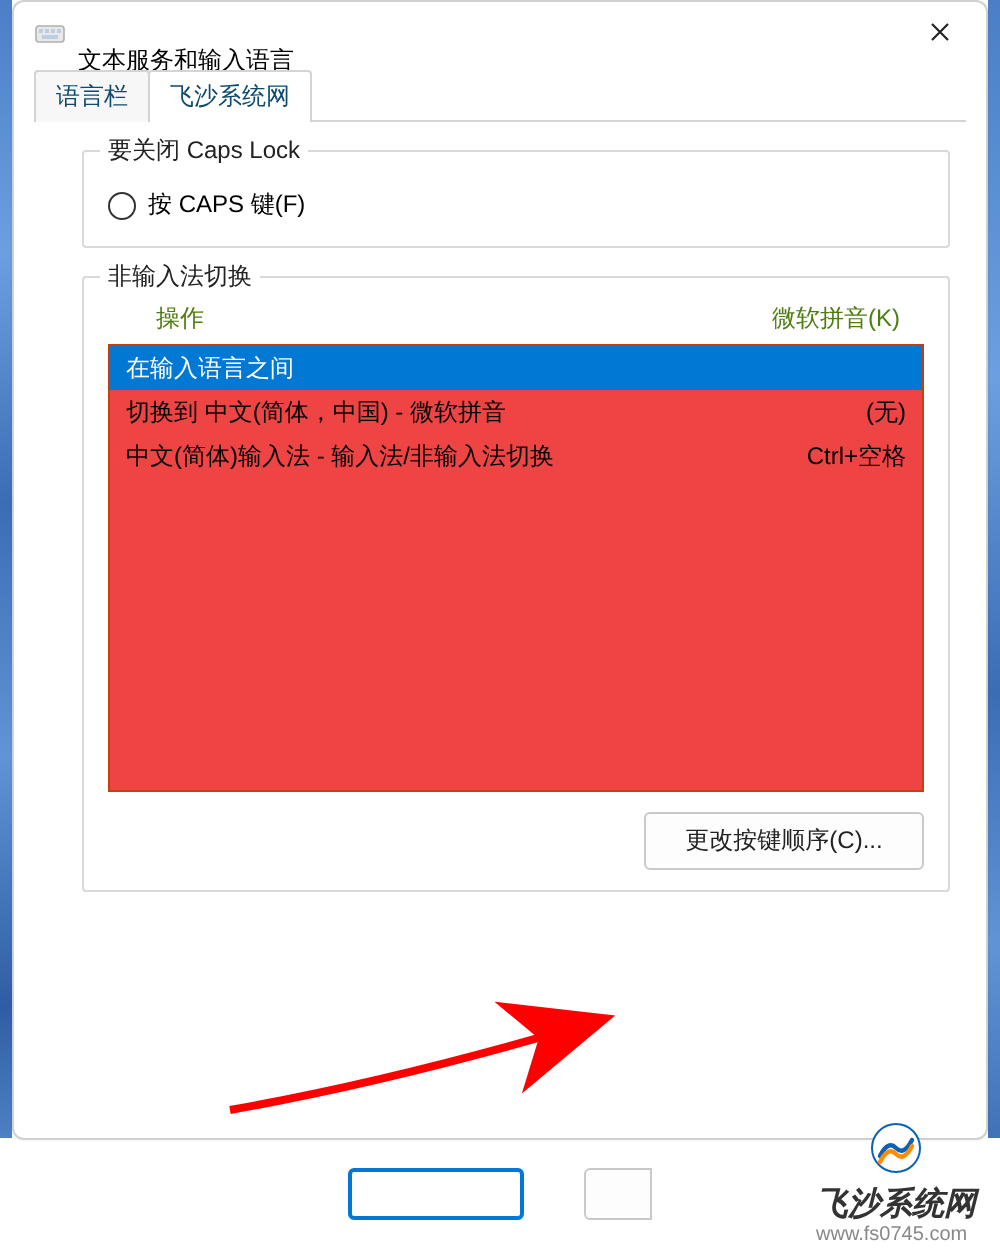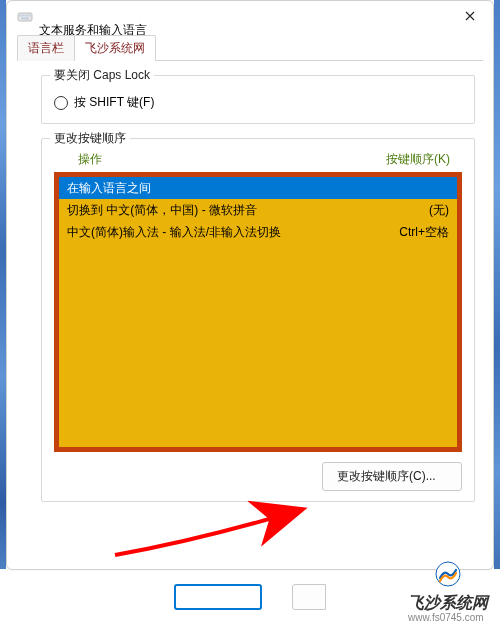--- a/index.html
+++ b/index.html
@@ -78,21 +78,21 @@
     left: 10px; right: 10px; bottom: 0;
     border-bottom: 1px solid #d4d4d4;
   }
   .tab {
     padding: 4px 10px;
     border: 1px solid #d4d4d4;
     border-bottom: none;
     background: #f7f7f7;
     margin-right: -1px;
     font-size: 12px;
-    color: #7f1d1d;
+    color: #0c4a6e;
     position: relative;
     z-index: 1;
     border-top-left-radius: 2px;
     border-top-right-radius: 2px;
   }
   .tab.active {
     background: #ffffff;
     z-index: 3;
   }
   .tab.active::after {
@@ -148,23 +148,23 @@
   .groupbox.hotkeys { padding-bottom: 10px; }
   .list-header {
     display: flex;
     padding: 0 6px 4px 6px;
     font-size: 12px;
     color: #4d7c0f;
   }
   .list-header .col-action { flex: 1; padding-left: 18px; }
   .list-header .col-keys { width: 110px; text-align: right; padding-right: 6px; }
   .listbox {
-    border: 5px solid #c2410c;
-    background: #eab308;
-    height: 280px;
+    border: 1px solid #c2410c;
+    background: #ef4444;
+    height: 224px;
     overflow: hidden;
   }
   .listrow {
     display: flex;
     padding: 2px 8px;
     font-size: 12px;
     line-height: 18px;
   }
   .listrow .c1 { flex: 1; }
   .listrow .c2 { width: 110px; text-align: right; }
@@ -177,21 +177,21 @@
     justify-content: flex-end;
     padding-top: 10px;
   }
   .btn {
     min-width: 140px;
     padding: 5px 14px;
     border: 1px solid #c9c9c9;
     background: #fdfdfd;
     border-radius: 3px;
     font-size: 12px;
-    text-align: left;
+    text-align: center;
     color: #222;
   }
   
   .arrow-svg {
     position: absolute;
     left: 0; top: 0;
     pointer-events: none;
   }
   
   .bottom-peek {
@@ -277,31 +277,31 @@
 
   <div class="tab-content">
 
     <div class="groupbox">
       <div class="groupbox-title">要关闭 Caps Lock</div>
       <div class="radio-row">
         <div class="radio">
           <span class="circle">
               <span class="dot"></span>
             </span>
-          <span>按 SHIFT 键(F)</span>
+          <span>按 CAPS 键(F)</span>
         </div>
       </div>
     </div>
 
     <div class="groupbox hotkeys">
-      <div class="groupbox-title">更改按键顺序</div>
+      <div class="groupbox-title">非输入法切换</div>
 
       <div class="list-header">
         <div class="col-action">操作</div>
-        <div class="col-keys">按键顺序(K)</div>
+        <div class="col-keys">微软拼音(K)</div>
       </div>
 
       <div class="listbox">
         <div class="listrow selected">
           <span class="c1">在输入语言之间</span>
         </div>
         <div class="listrow">
           <span class="c1">切换到 中文(简体，中国) - 微软拼音</span>
           <span class="c2">(无)</span>
         </div>

